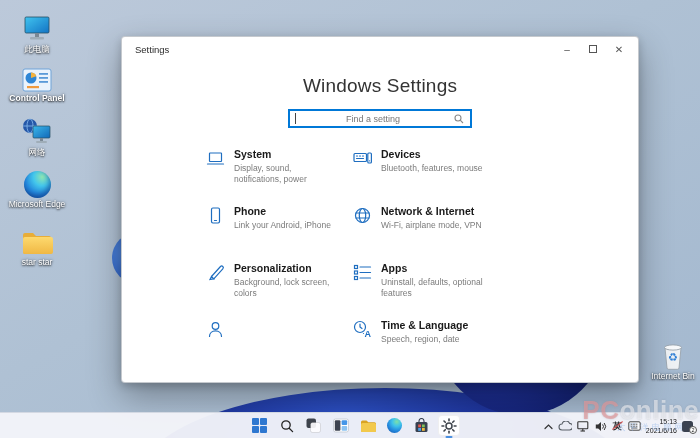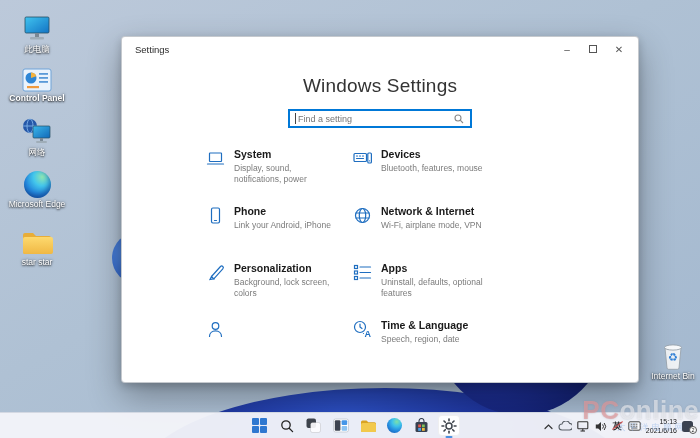--- a/index.html
+++ b/index.html
@@ -30,21 +30,21 @@
     border-radius:4px; border:1px solid rgba(90,100,115,.35); z-index:10;
     box-shadow:0 14px 34px rgba(0,0,0,.32), 0 3px 8px rgba(0,0,0,.18); }
   .titlebar { position:relative; height:24px; display:flex; align-items:center; }
   .titlebar .title { padding-left:13px; font-size:9.5px; color:#2b2b2b; }
   .caption { position:absolute; right:6px; top:0; height:24px; display:flex; align-items:center; }
   .capbtn { width:26px; height:22px; display:flex; align-items:center; justify-content:center;
     font-size:10px; color:#555; cursor:default; }
   .maxbox { width:8px; height:8px; border:1px solid #555; }
   .heading { margin-top:14px; text-align:center; font-size:19px; font-weight:300; color:#333; letter-spacing:.2px; }
   .searchwrap { width:184px; height:19px; margin:12px auto 4px; border:2px solid #0078d7; background:#fff;
-    display:flex; align-items:center; }
+    display:flex; align-items:center;gap:48px; }
   .caret { width:1px; height:11px; background:#444; margin-left:5px; }
   .ph { flex:1; padding-left:2px; font-size:9px; color:#767676; }
   .magwrap { margin-right:6px; display:flex; }
 
   .grid { margin:20px 0 0 84px; display:grid; grid-template-columns:147px 180px; grid-auto-rows:57px; }
   .cat { display:flex; gap:9px; align-items:flex-start; cursor:default; }
   .cat svg { flex:none; margin-top:1px; }
   .cat .t { font-size:10.5px; font-weight:600; color:#1a1a1a; line-height:1.2; }
   .cat .s { margin-top:2px; font-size:8.5px; color:#7b7b7b; line-height:1.3; max-width:104px; }
 

